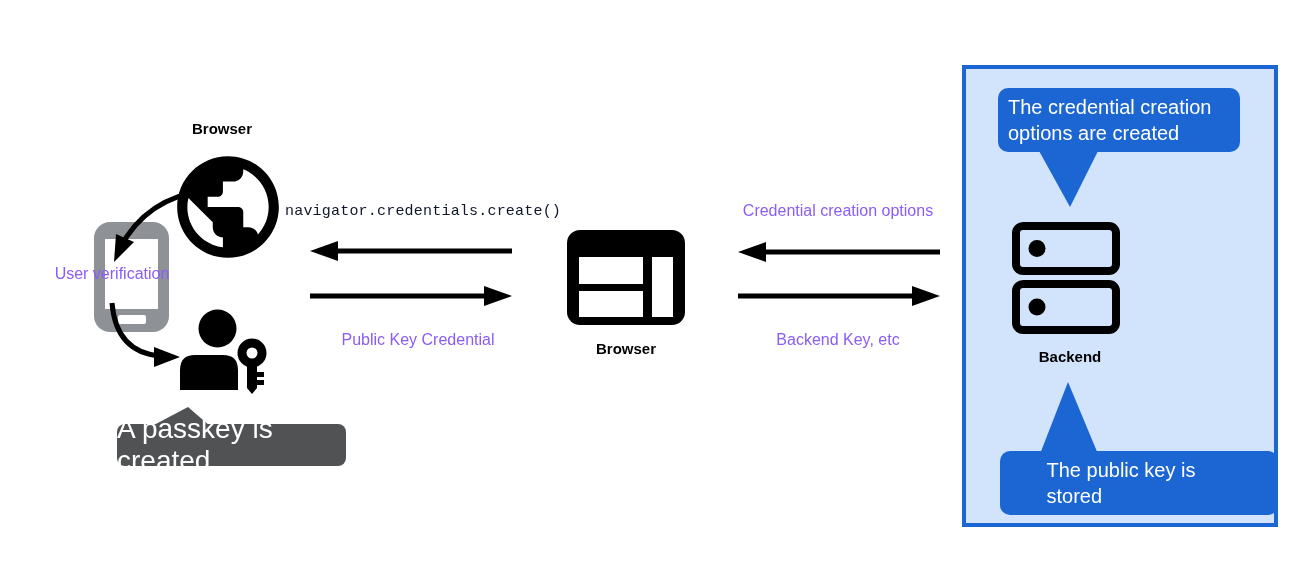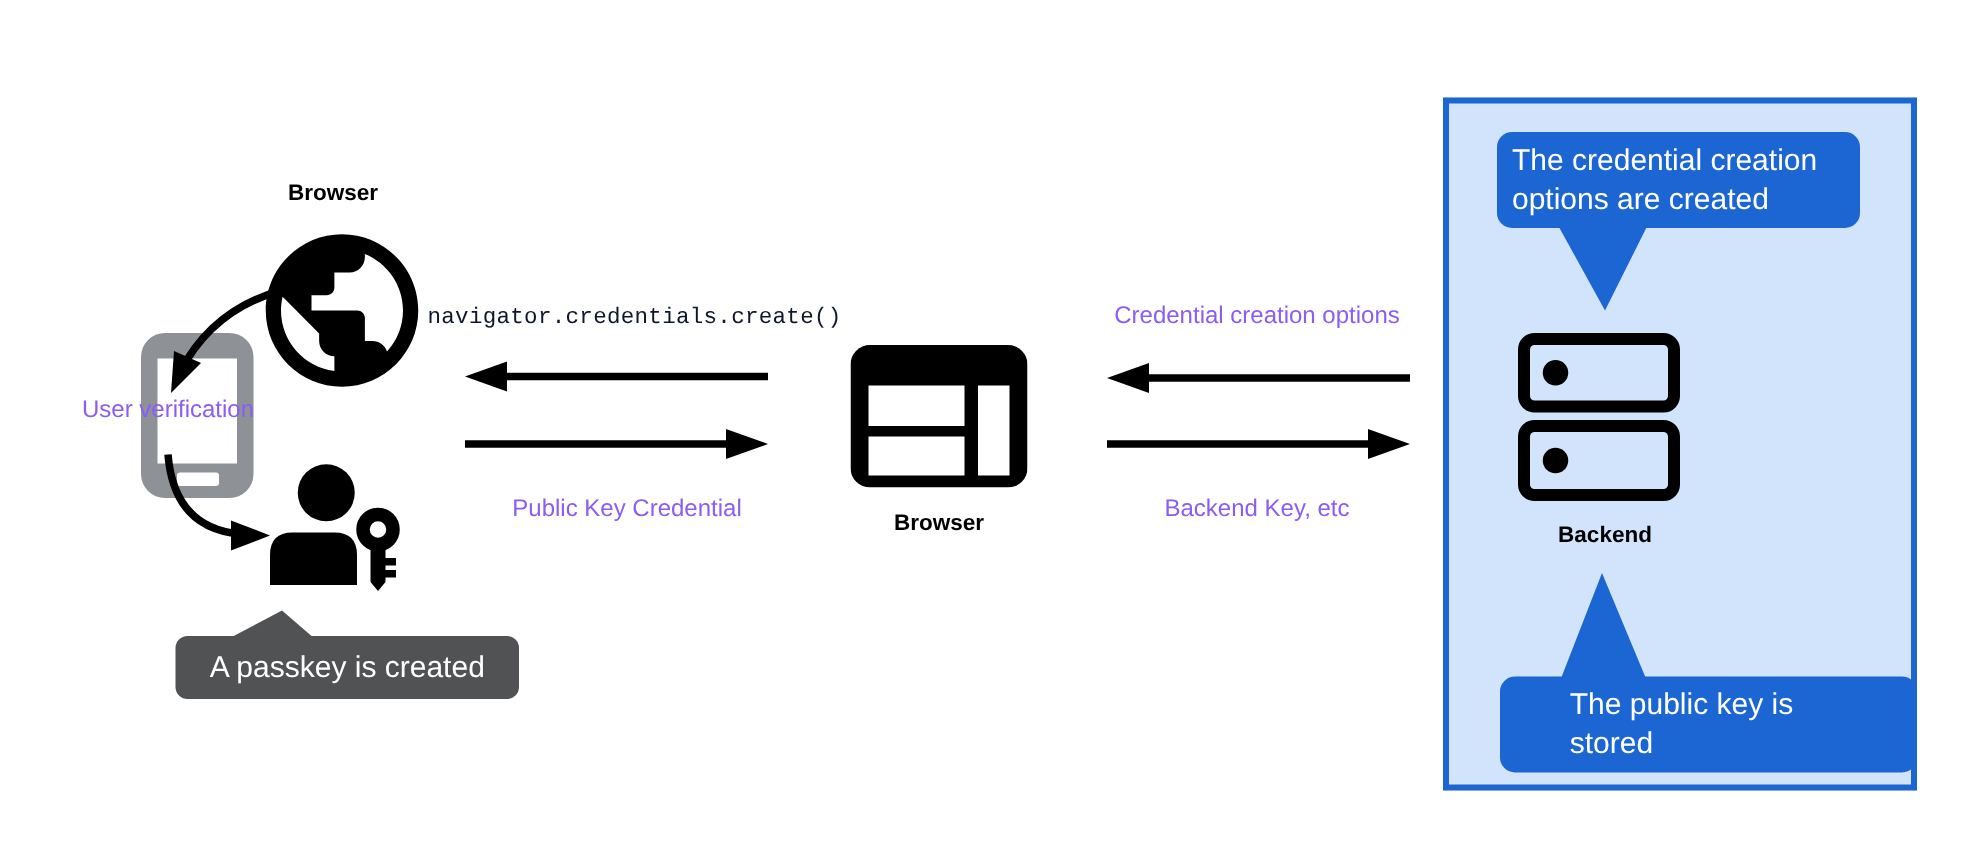--- a/index.html
+++ b/index.html
@@ -8,21 +8,21 @@
     font-family:"Liberation Sans",sans-serif;color:#202124;
   }
   .abs{position:absolute;}
   
   .lbl{font-size:16px;color:#8b5cf6;text-align:center;z-index:4;}
   .lbl-bold{font-size:15px;font-weight:bold;color:#000;text-align:center;z-index:4;}
   .code{font-family:Liberation Mono, monospace;font-size:15px;letter-spacing:.2px;color:#0f172a;text-align:left;z-index:4;}
   
   .callout-gray{
     left:117px;top:424px;width:229px;height:42px;background:#505254;border-radius:8px;
-    color:#fff;font-size:20px;display:flex;align-items:center;justify-content:center;z-index:4;
+    color:#fff;font-size:28px;display:flex;align-items:center;justify-content:center;z-index:4;
   }
   .callout-blue{
     background:#1b66d2;border-radius:10px;color:#fff;font-size:20px;line-height:1.3;
     display:flex;align-items:center;justify-content:center;text-align:left;z-index:4;padding:6px 10px;box-sizing:border-box;
   }
   #callout-top{left:998px;top:88px;width:242px;min-height:63px;}
   #callout-bottom{left:1000px;top:451px;width:278px;min-height:63px;}
   #callout-bottom .inner{display:inline-block;max-width:185px;}
   
   #backend-panel{

